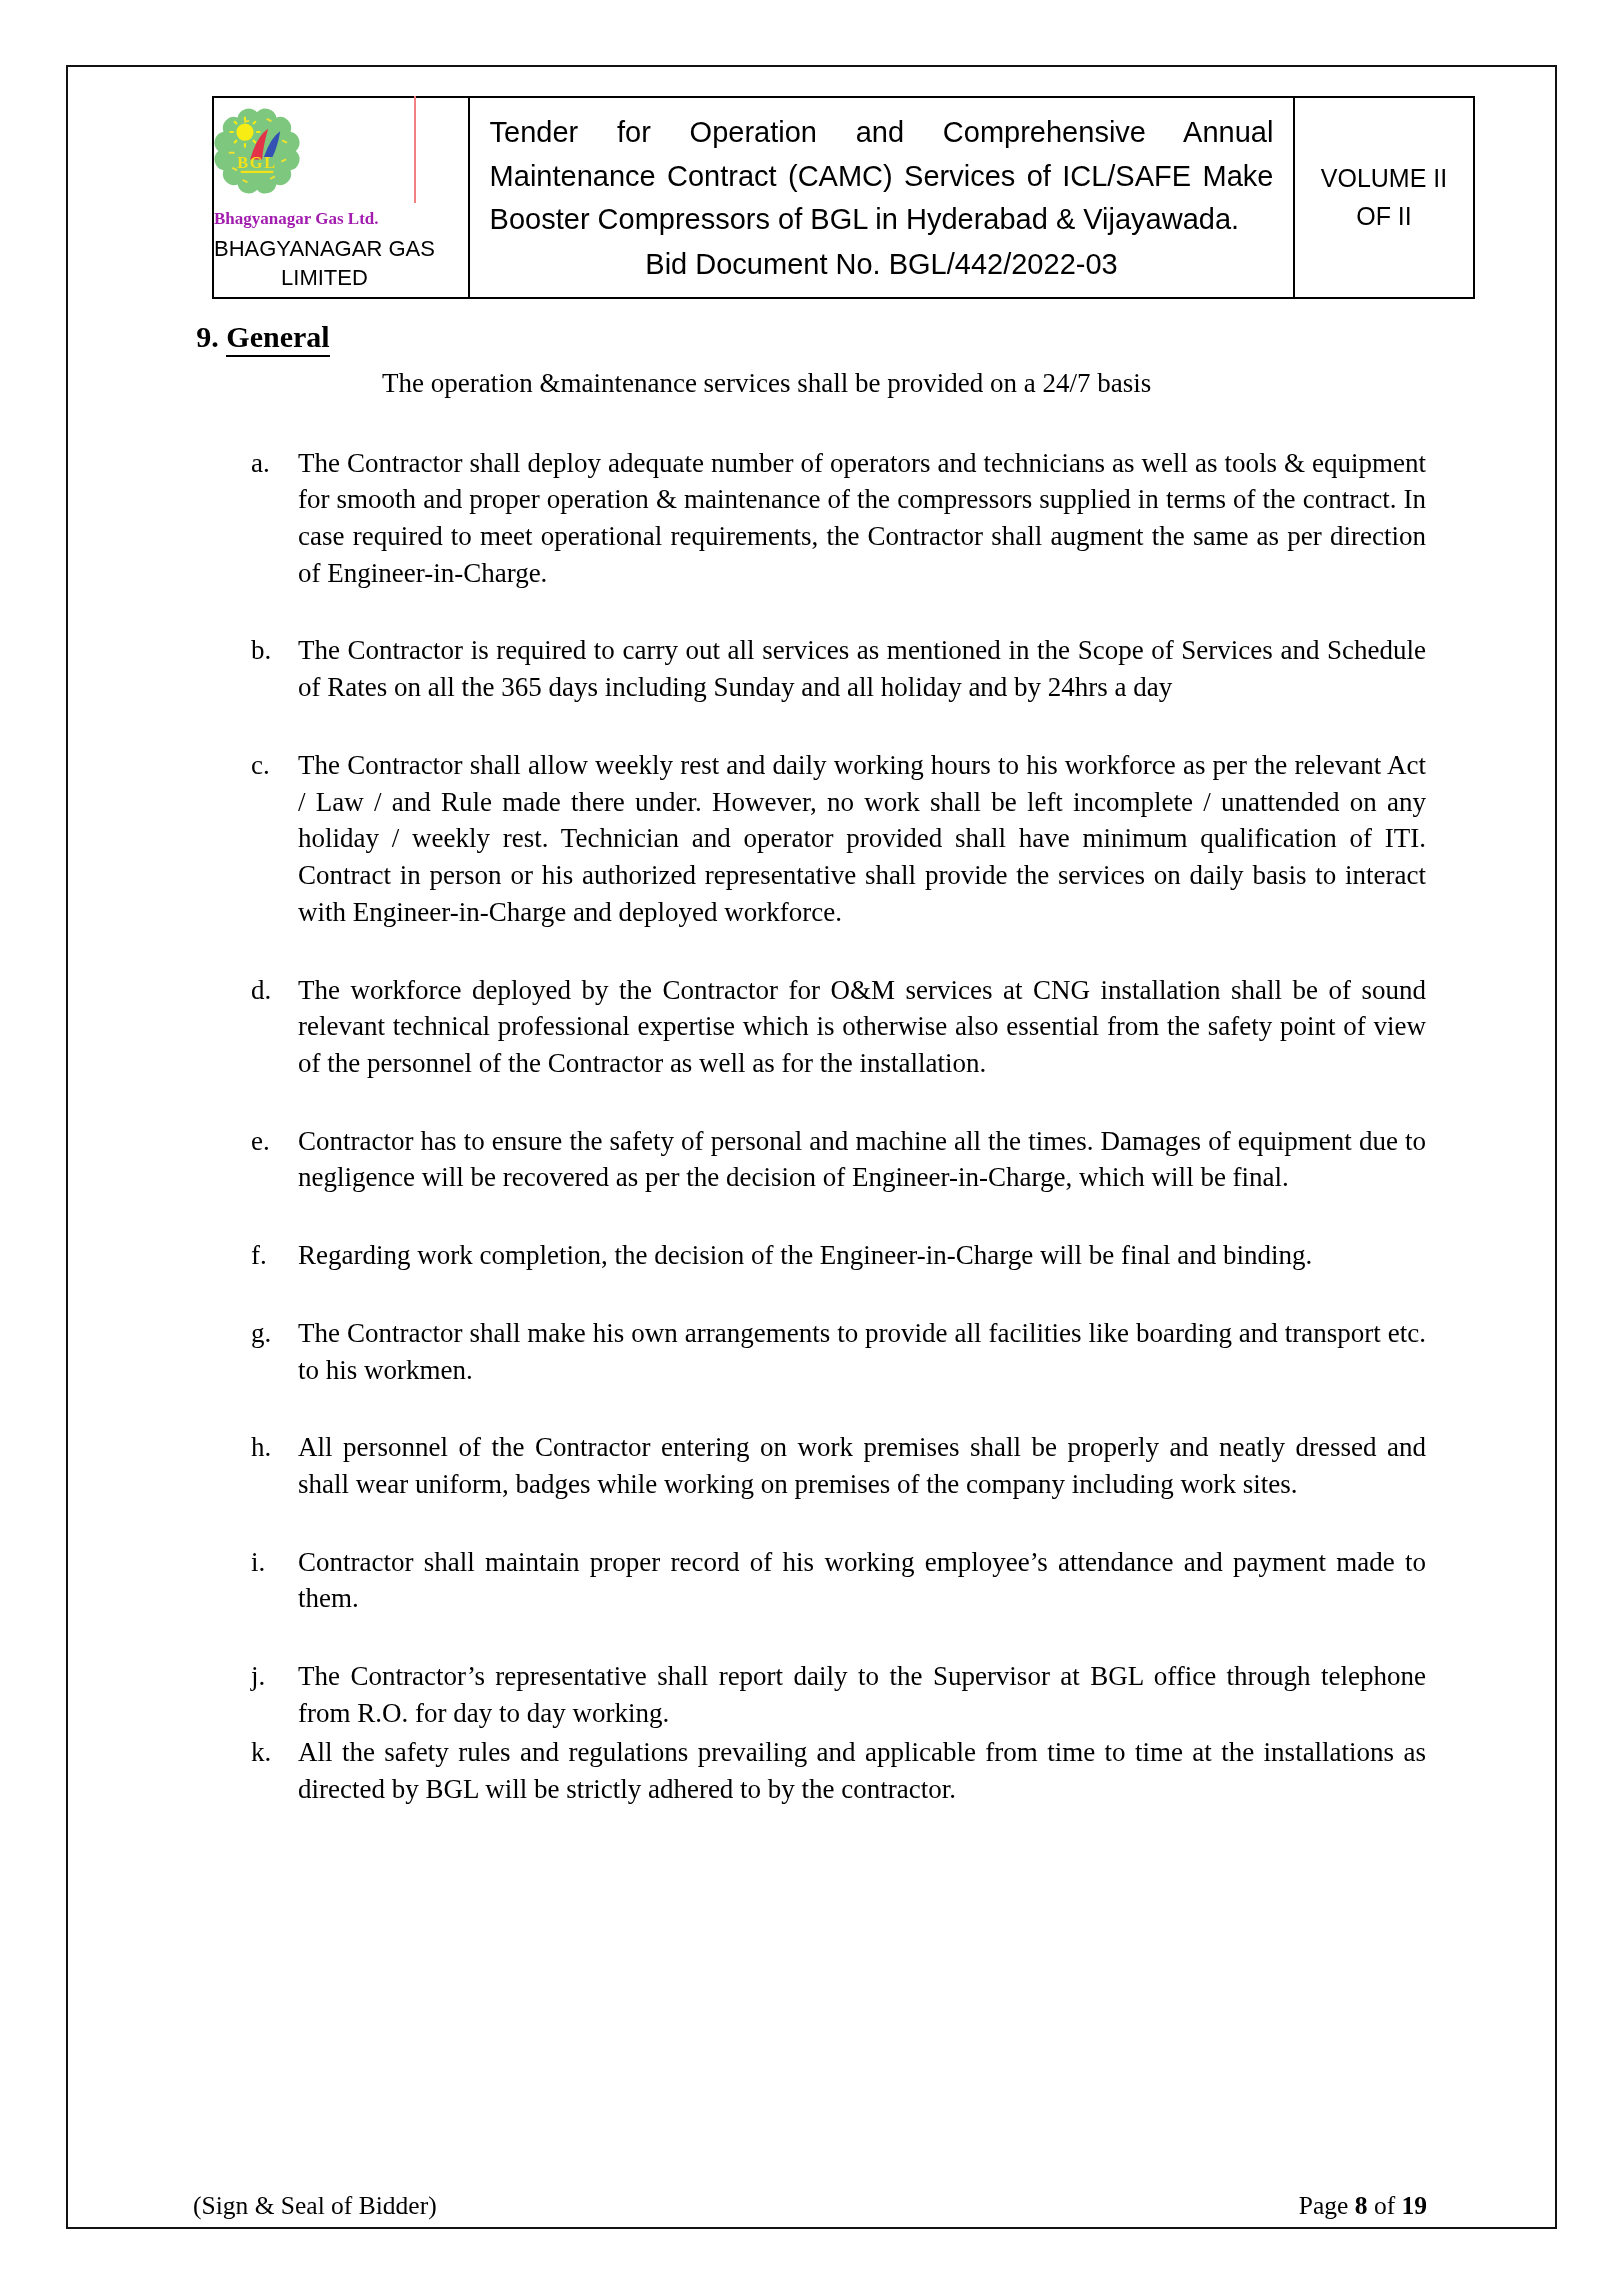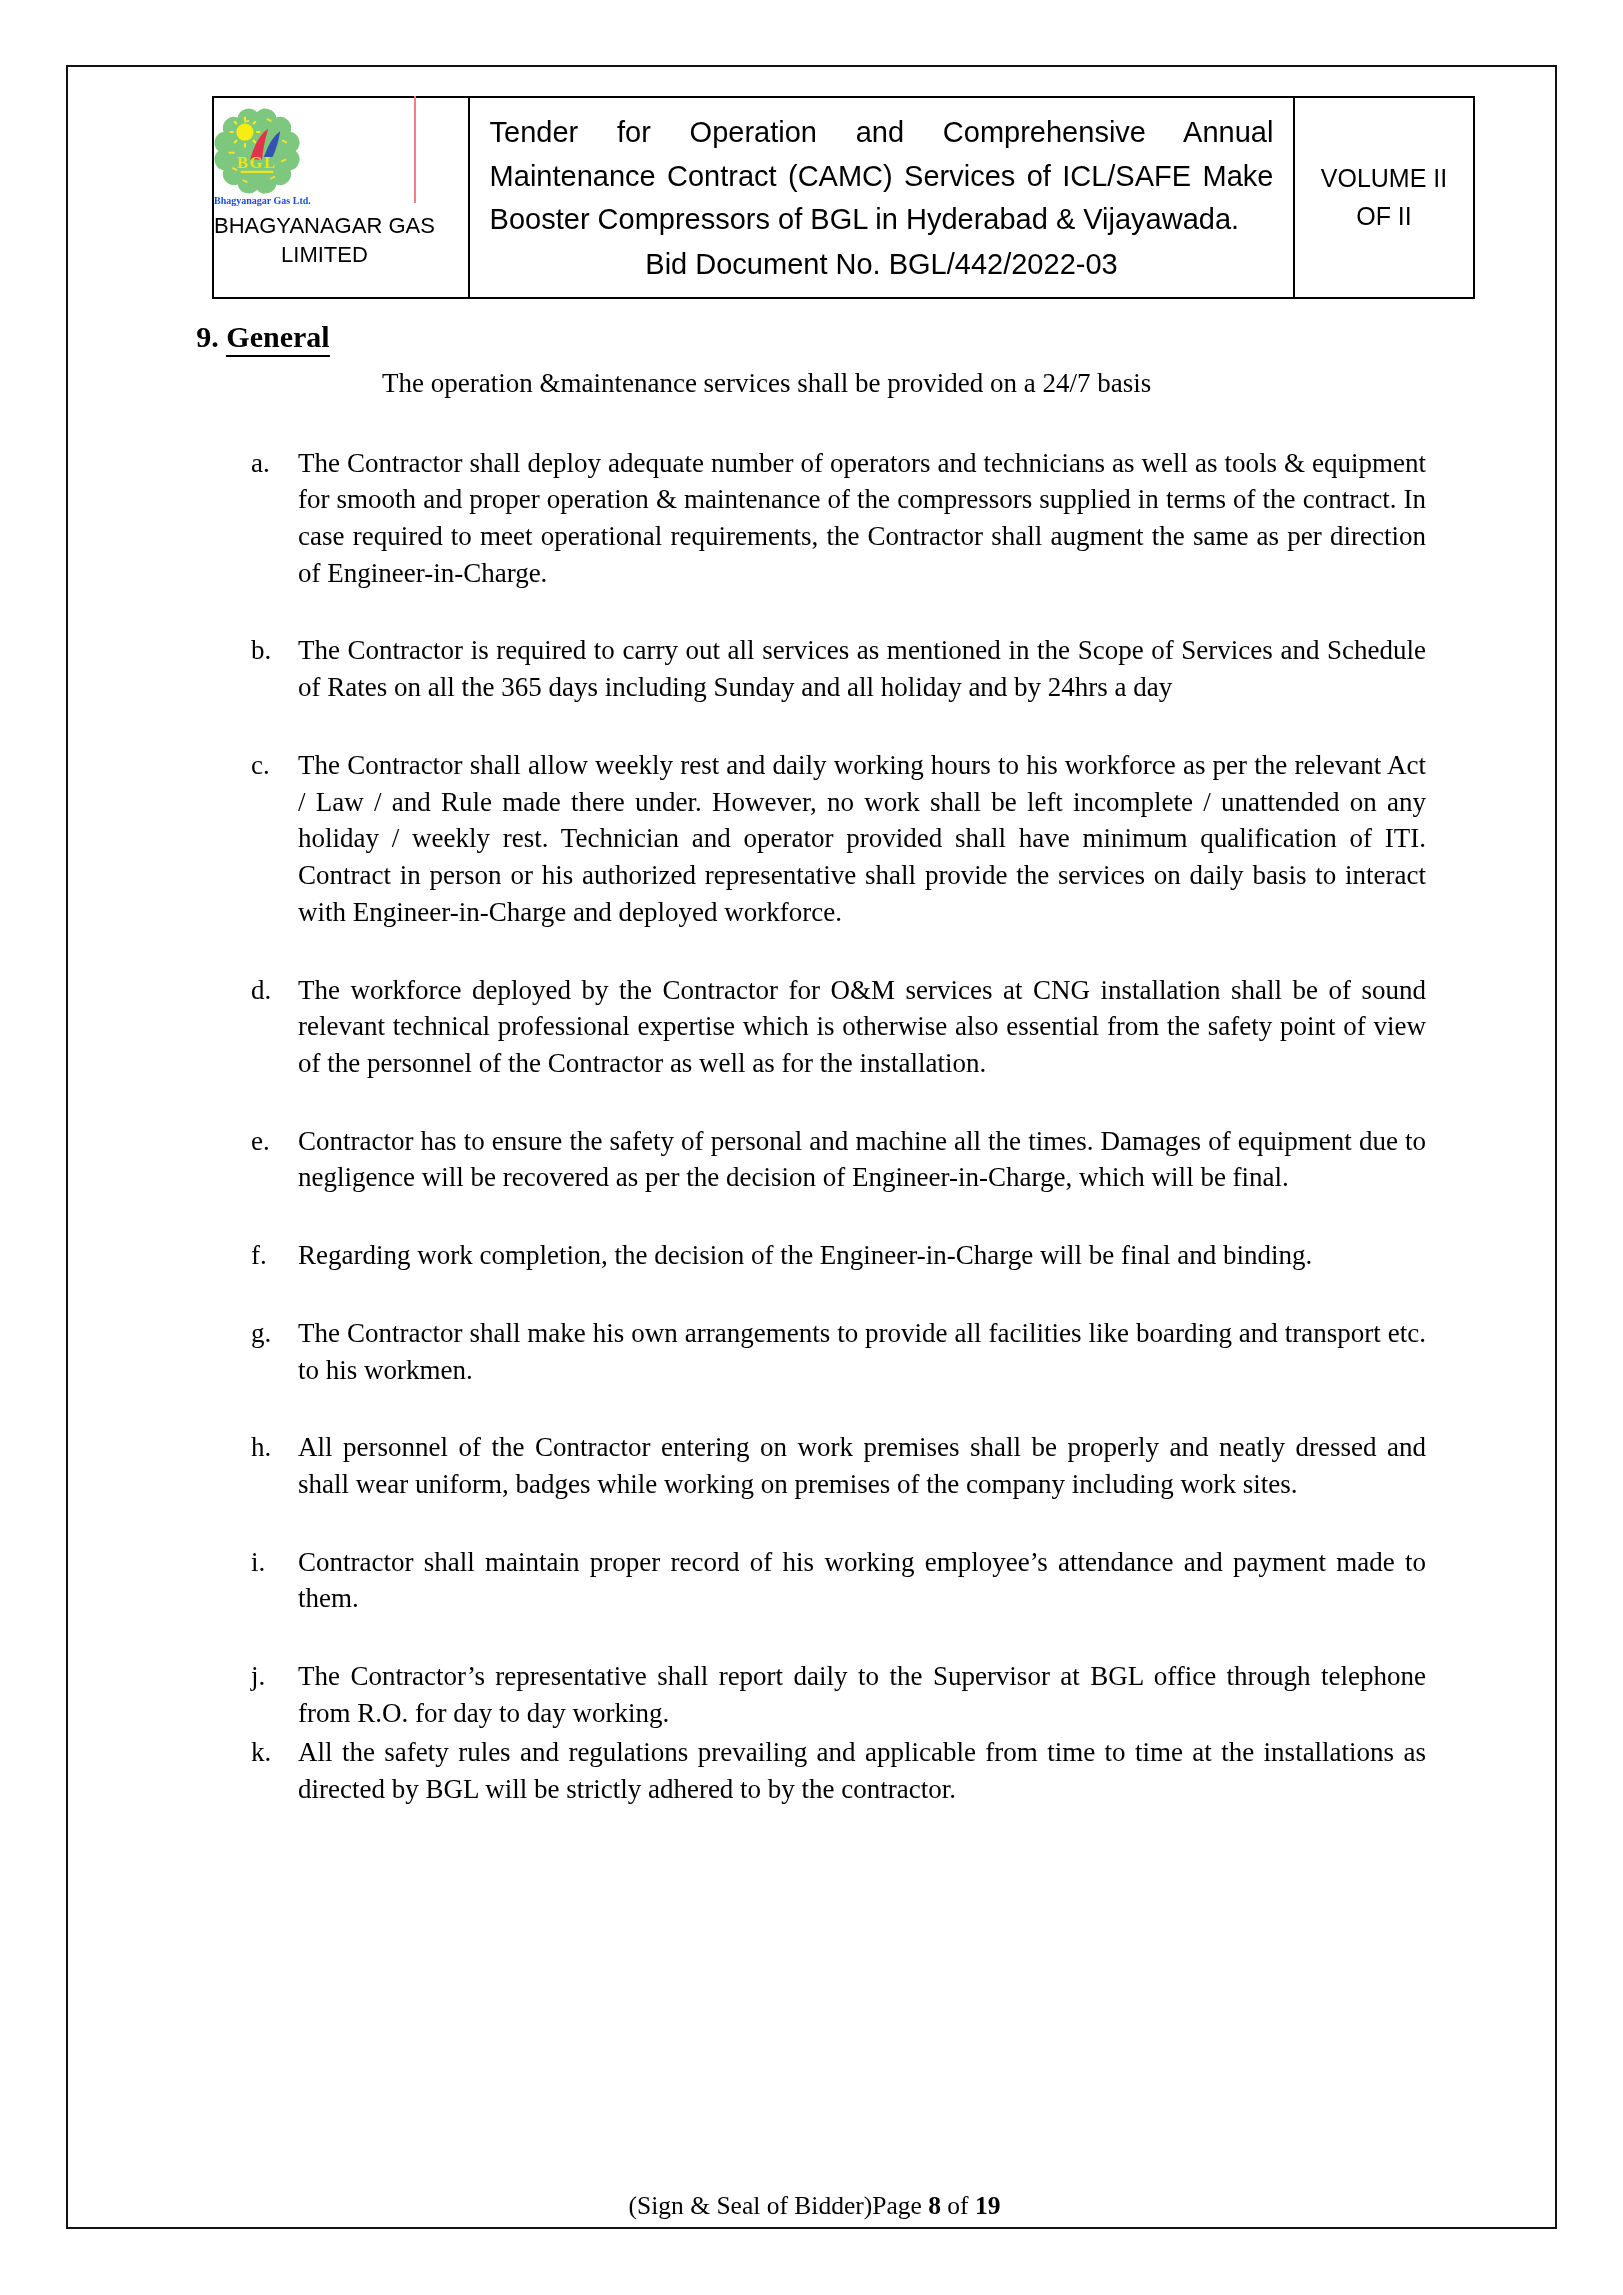--- a/index.html
+++ b/index.html
@@ -48,25 +48,25 @@
   .logo-cell {
     border-right: 2px solid #000;
     position: relative;
     display: flex;
     flex-direction: column;
     align-items: flex-start;
     padding-top: 9.2px;
     box-sizing: border-box;
   }
   .logo-subtext {
-    font-size: 10px;
+    font-size: 17px;
     font-weight: bold;
-    color: #1d4ed8;
+    color: #a21caf;
     font-family: "Liberation Serif", serif;
-    margin-top: 1px;
+    margin-top: 15px;
   }
   .company-name {
     margin-top: 5.2px;
     text-align: center;
     font-size: 22px;
     line-height: 1.32;
     color: #000000;
   }
   .red-divider {
     position: absolute;
@@ -123,25 +123,25 @@
     flex: none;
     width: 47px;
   }
   .item-text {
     width: 1131px;
     text-align: justify;
   }
   
   .footer {
     position: absolute;
-    left: 134px;
+    left: 125px;
     right: 128px;
     bottom: 6.5px;
     display: flex;
-    justify-content: center;
+    justify-content: space-between;
     align-items: baseline;
     font-size: 25.5px;
   }
   .page-indicator b { font-weight: bold; }
 </style>
 </head>
 <body>
 
 <div class="page">
   <div class="page-border">

